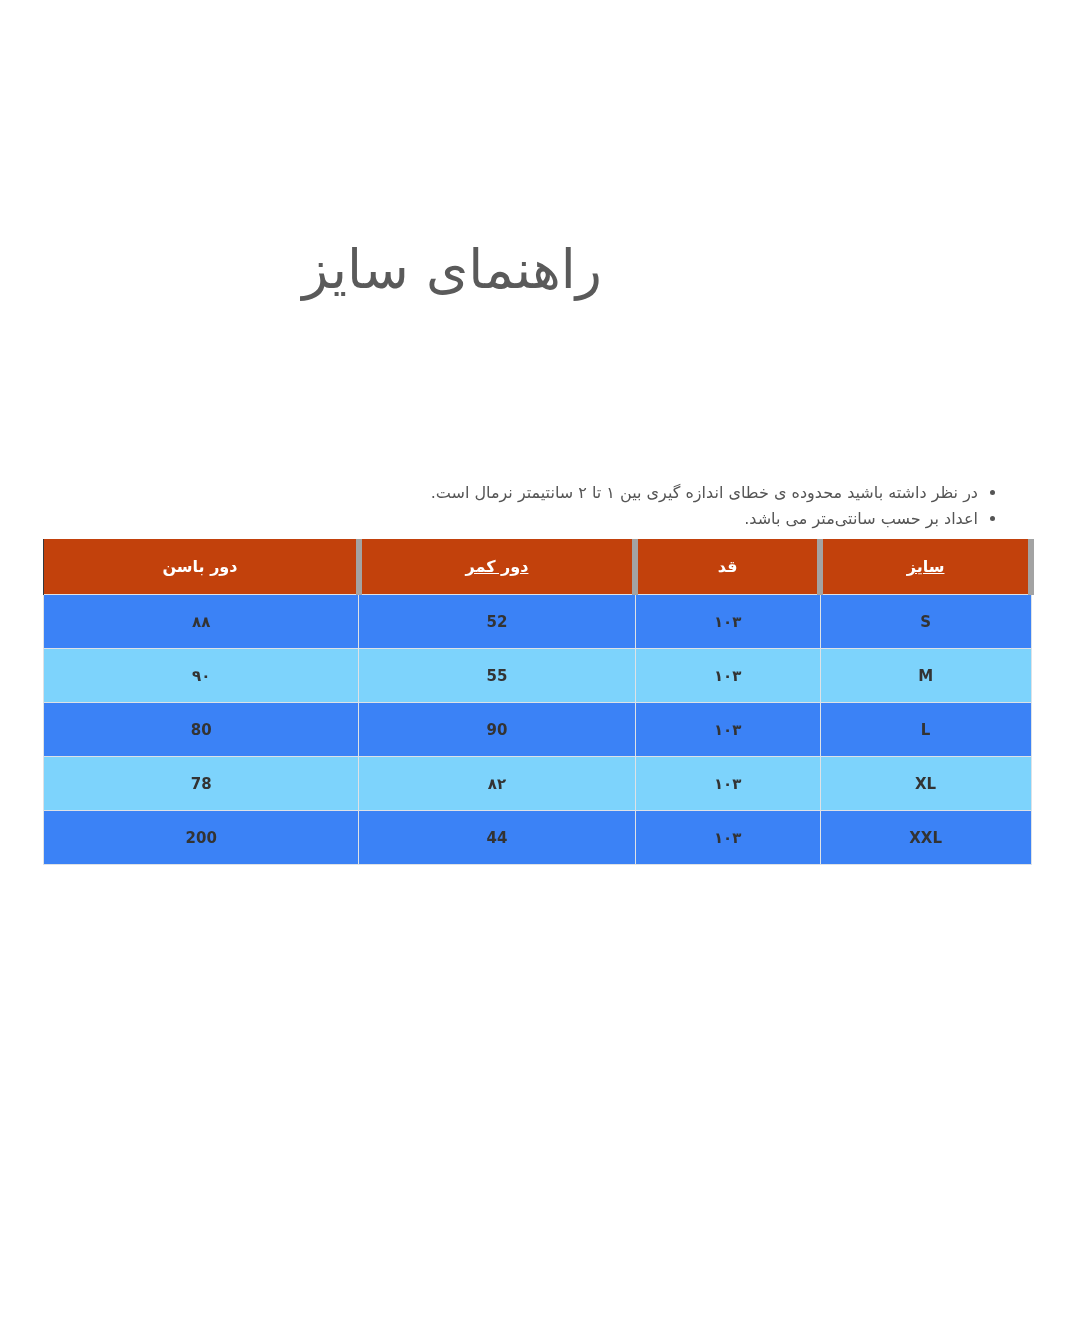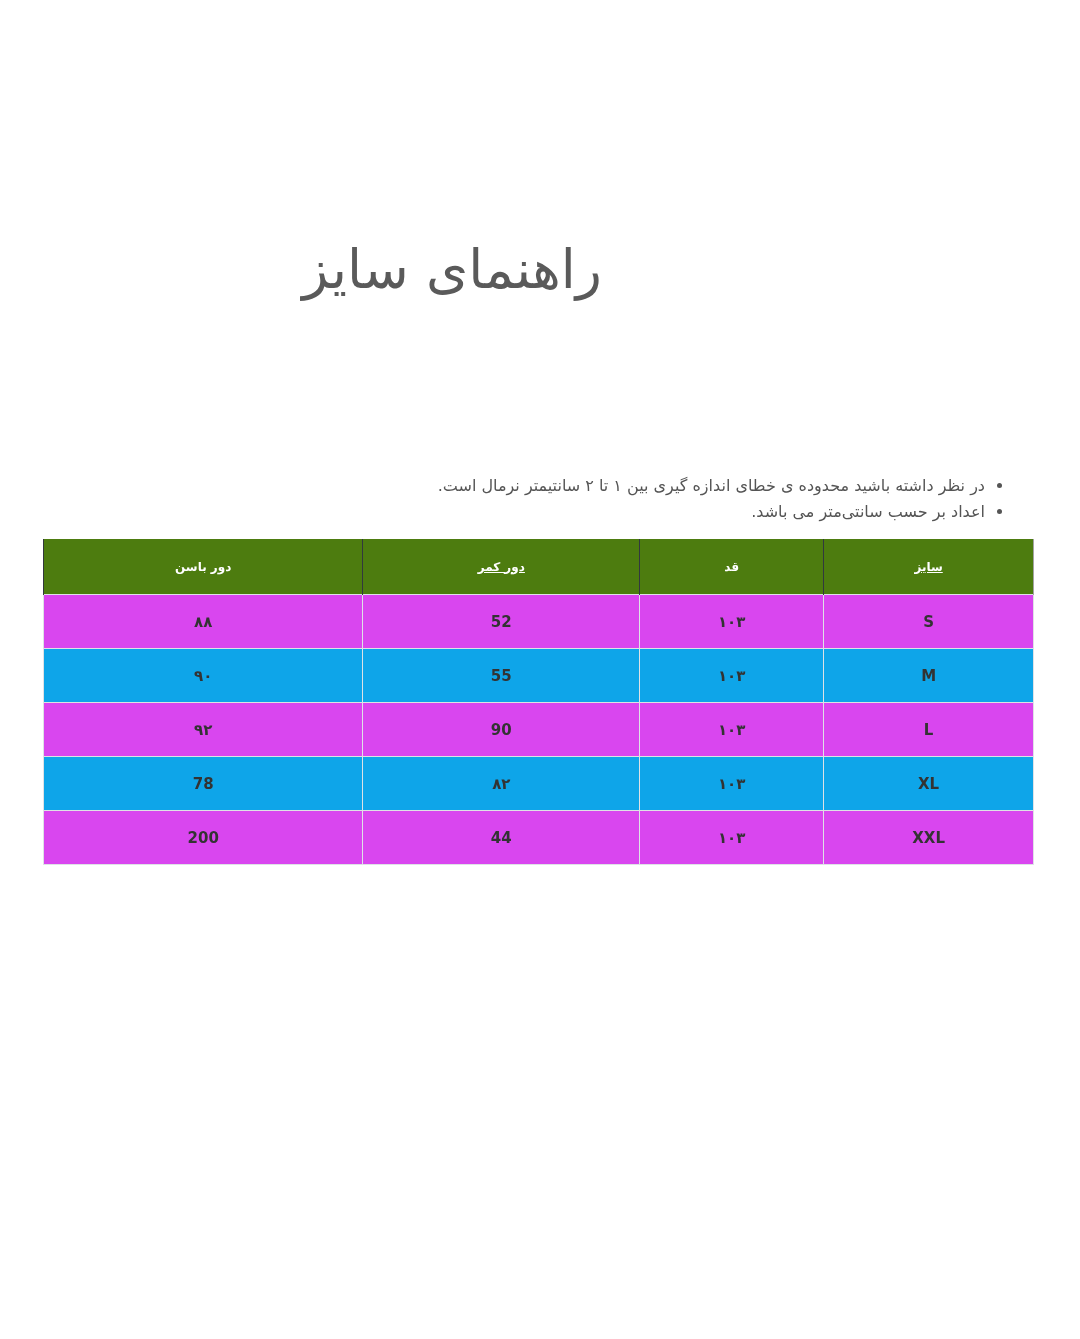--- a/index.html
+++ b/index.html
@@ -7,40 +7,40 @@
       width: 1080px; height: 1339px; position: relative; overflow: hidden;
       font-family: "DejaVu Sans", sans-serif; color: #555;
     }
     .title {
       position: absolute; top: 238px; left: 0; width: 904px;
       text-align: center; font-size: 54px; color: #5a5a5a; margin: 0;
       font-weight: normal; direction: rtl;
     }
     .notes {
       position: absolute; top: 468px; right: 70px; width: 700px;
-      direction: rtl; margin: 5px; padding: 0 20px 0 0;
+      direction: rtl; margin: 12px; padding: 0 20px 0 0;
       font-size: 16px; color: #555; line-height: 26px;
     }
     .notes li { margin: 0; }
     table.size {
       position: absolute; top: 539px; left: 43px; width: 991px;
       border-collapse: collapse; direction: rtl;
       font-size: 15px; font-weight: bold;
     }
     table.size th {
-      background: #4d7c0f; color: #ffffff; height: 53px;
-      border-left: 1px solid #32383e; border-right: 1px solid #a3a3a3;
-      font-size: 12px;
+      background: #c2410c; color: #ffffff; height: 53px;
+      border-left: 1px solid #32383e; border-right: 6px solid #a3a3a3;
+      font-size: 16px;
     }
     table.size td {
       height: 51px; text-align: center; color: #333;
       border: 1px solid #dee2e6;
     }
-    table.size tr.odd td { background: #d946ef; }
-    table.size tr.even td { background: #0ea5e9; }
+    table.size tr.odd td { background: #3b82f6; }
+    table.size tr.even td { background: #7dd3fc; }
     .c-size { width: 209px; text-decoration: underline; }
     .c-height { width: 183px; }
     .c-waist { width: 277px; text-decoration: underline; }
     .c-hip { width: 320px; }
   </style>
 </head>
 <body>
 
 <h1 class="title">راهنمای سایز</h1>
 
@@ -68,21 +68,21 @@
     <tr class="even">
       <td>M</td>
       <td>۱۰۳</td>
       <td>55</td>
       <td>۹۰</td>
     </tr>
     <tr class="odd">
       <td>L</td>
       <td>۱۰۳</td>
       <td>90</td>
-      <td>۹۲</td>
+      <td>80</td>
     </tr>
     <tr class="even">
       <td>XL</td>
       <td>۱۰۳</td>
       <td>۸۲</td>
       <td>78</td>
     </tr>
     <tr class="odd">
       <td>XXL</td>
       <td>۱۰۳</td>

